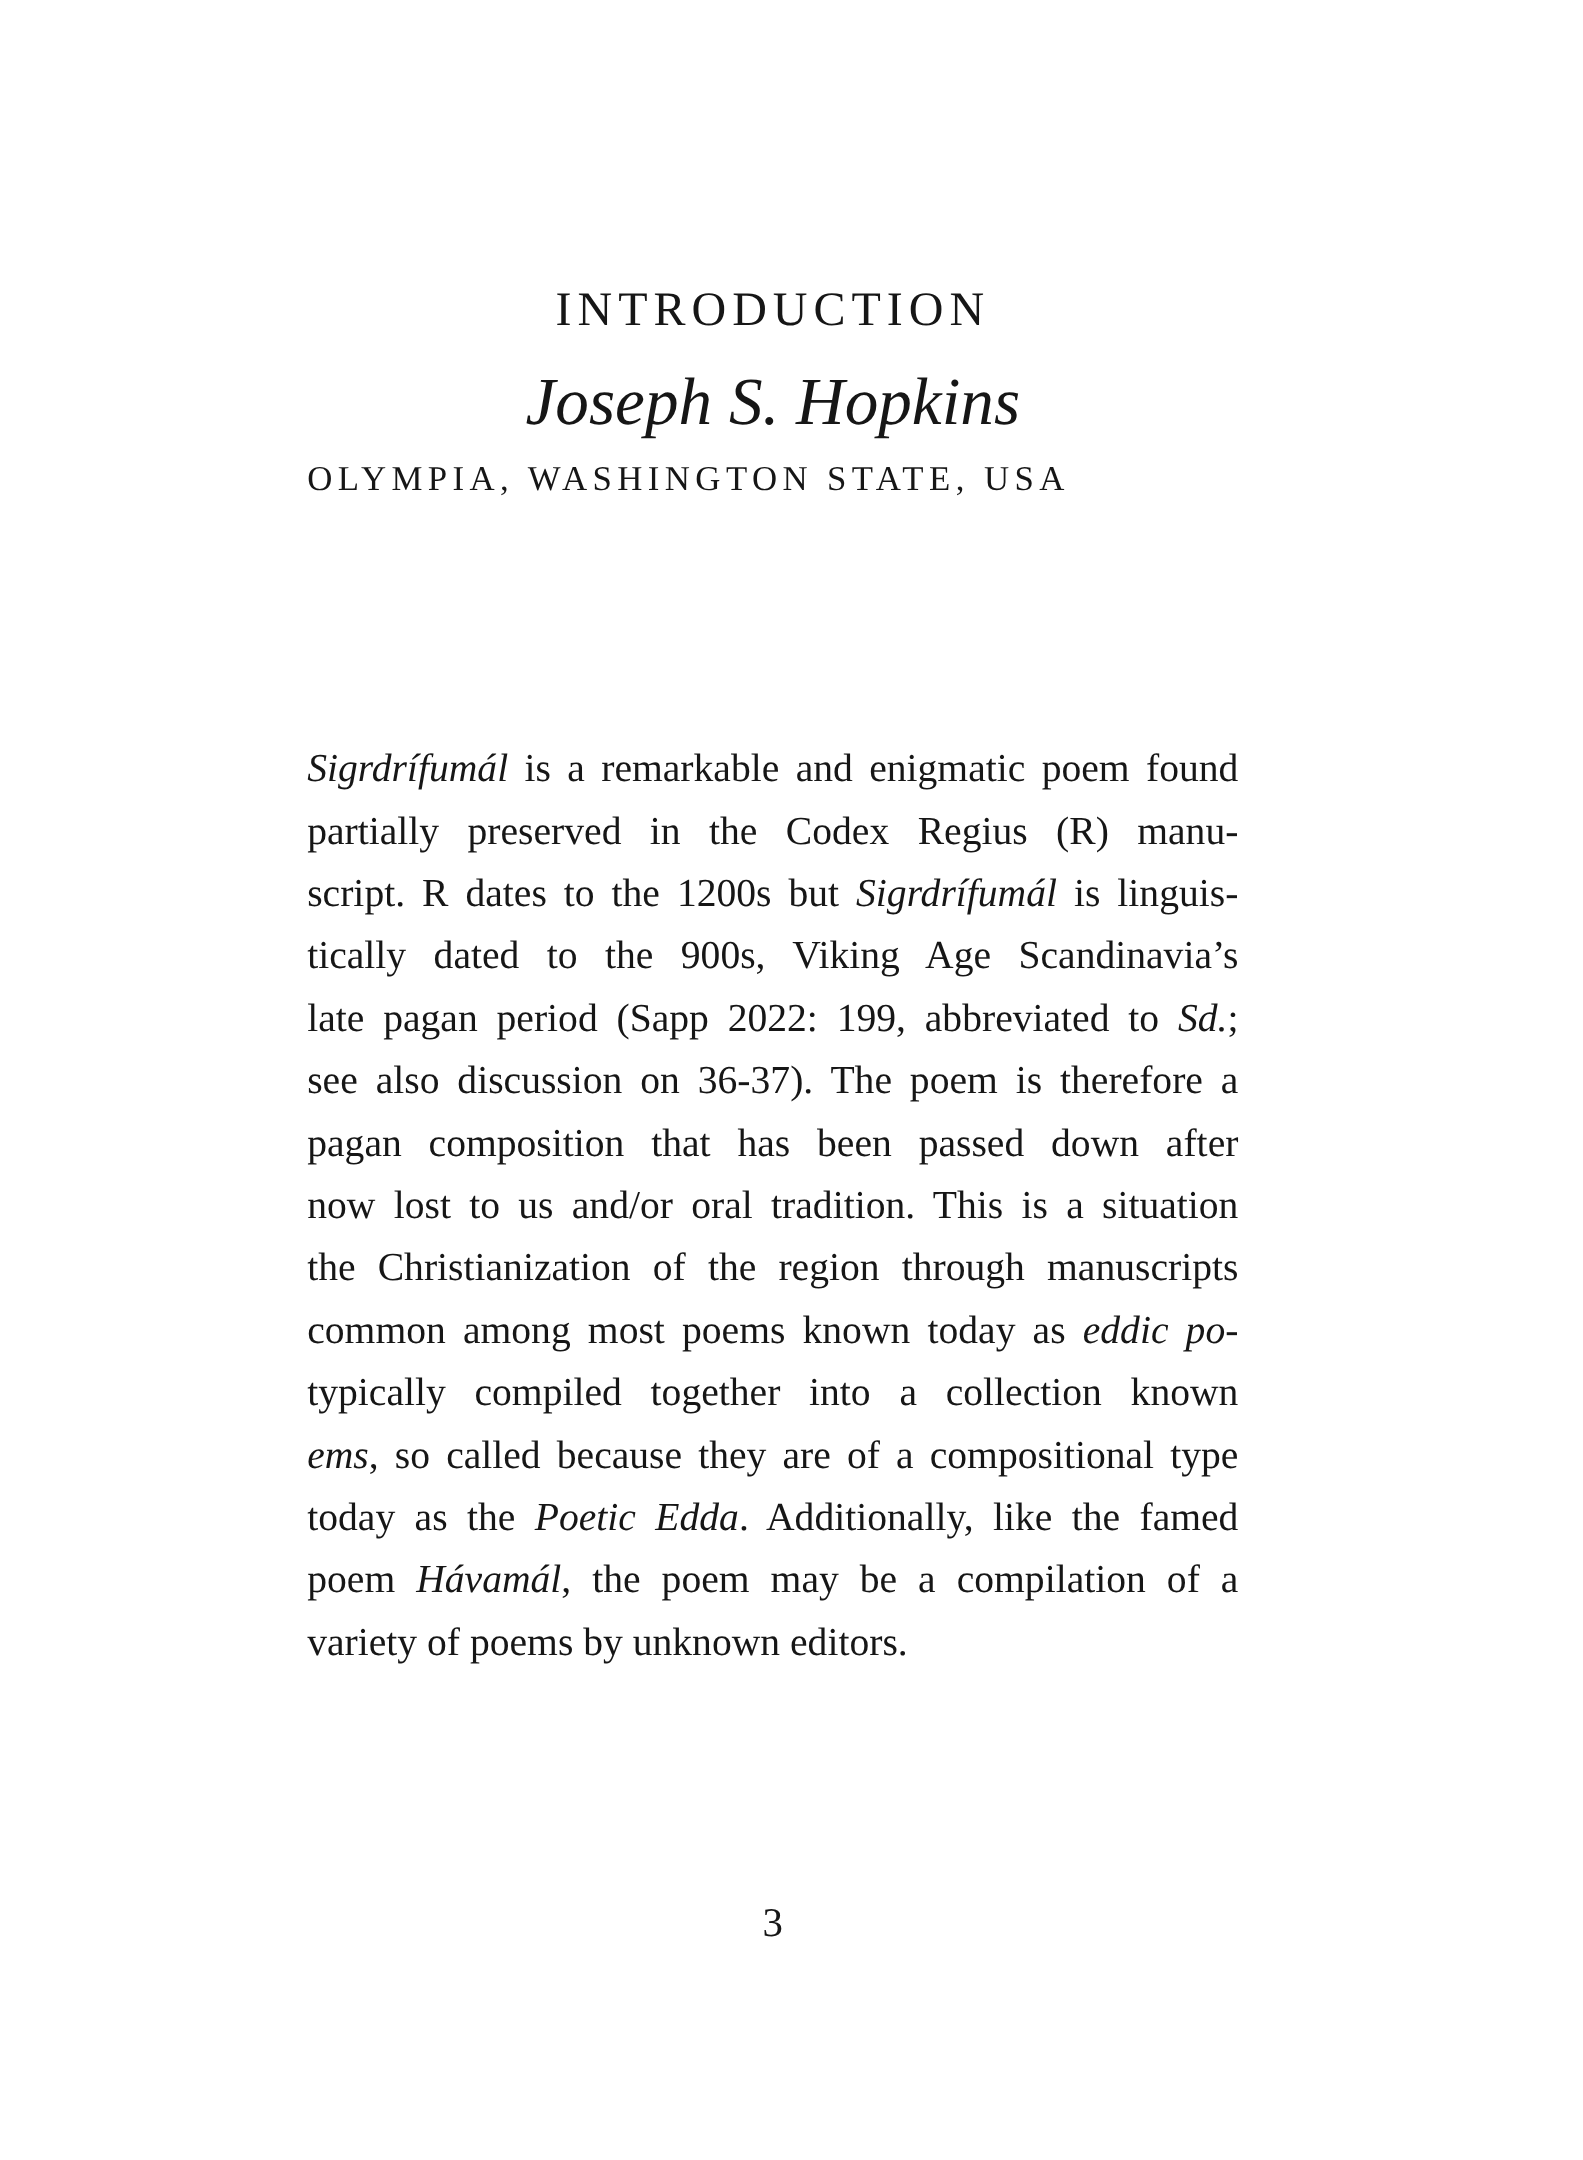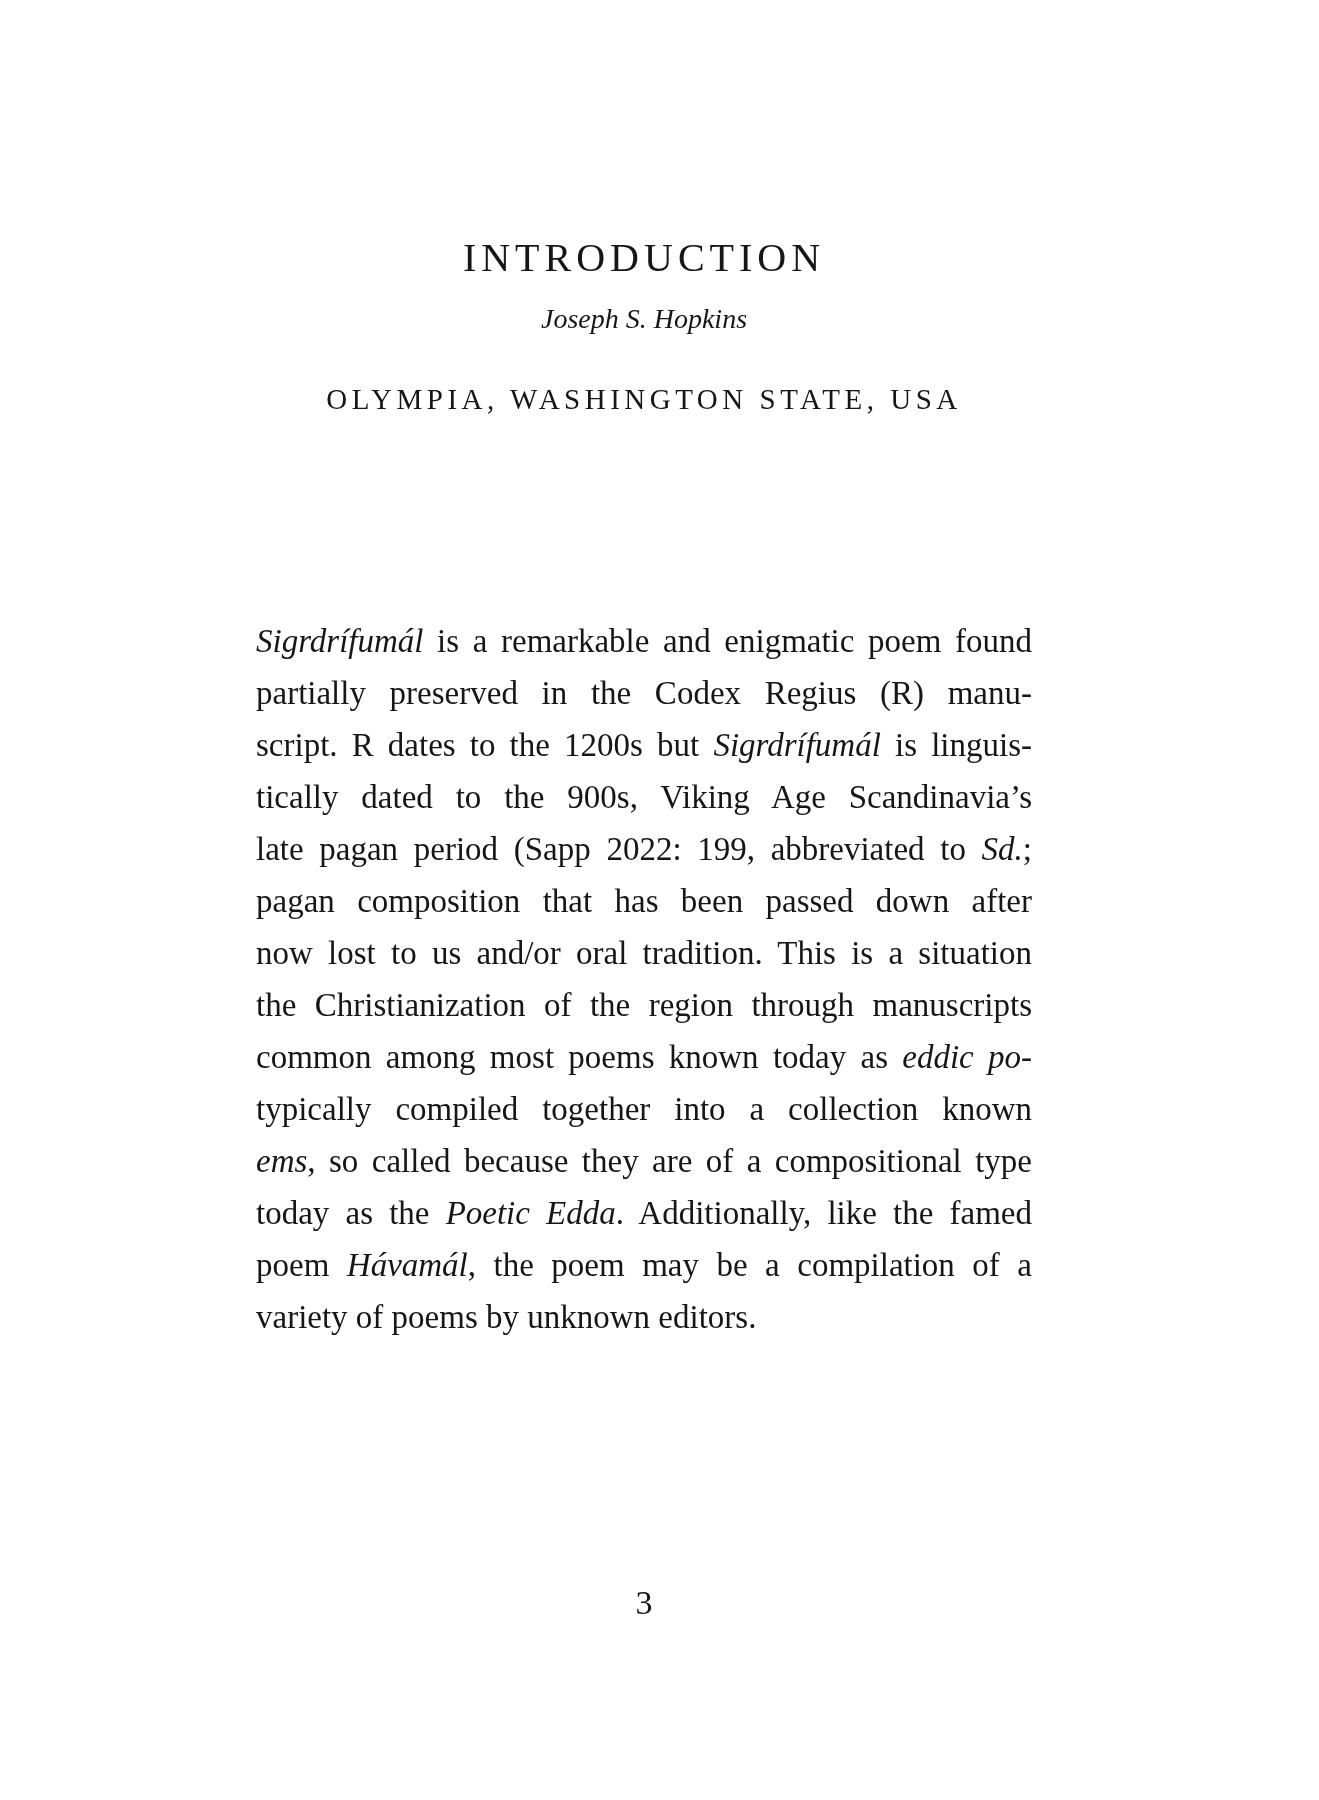--- a/index.html
+++ b/index.html
@@ -33,29 +33,28 @@
     letter-spacing: 5px;
     line-height: 1.1;
     white-space: nowrap;
   }
   .author {
     position: absolute;
     top: 303px;
     width: 100%;
     text-align: center;
     font-style: italic;
-    font-size: 28px;
+    font-size: 56px;
     line-height: 1.15;
     white-space: nowrap;
   }
   .location {
     position: absolute;
     top: 382px;
     width: 100%;
-    text-align: center;
     font-size: 29px;
     letter-spacing: 4.5px;
     line-height: 1.2;
     white-space: nowrap;
   }
   .body-text {
     position: absolute;
     top: 615px;
     width: 776px;
   }
@@ -95,20 +94,21 @@
     <div class="title">INTRODUCTION</div>
     <div class="author">Joseph S. Hopkins</div>
     <div class="location">OLYMPIA, WASHINGTON STATE, USA</div>
 
     <div class="body-text">
       <div class="line"><span class="it">Sigrdrífumál</span><span> is a remarkable and enigmatic poem found</span></div>
       <div class="line"><span>partially preserved in the Codex Regius (R) manu-</span></div>
       <div class="line"><span>script. R dates to the 1200s but </span><span class="it">Sigrdrífumál</span><span> is linguis-</span></div>
       <div class="line"><span>tically dated to the 900s, Viking Age Scandinavia’s</span></div>
       <div class="line"><span>late pagan period (Sapp 2022: 199, abbreviated to </span><span class="it">Sd.</span><span>;</span></div>
+      <div class="line"><span>see also discussion on 36-37). The poem is therefore a</span></div>
       <div class="line"><span>pagan composition that has been passed down after</span></div>
       <div class="line"><span>now lost to us and/or oral tradition. This is a situation</span></div>
       <div class="line"><span>the Christianization of the region through manuscripts</span></div>
       <div class="line"><span>common among most poems known today as </span><span class="it">eddic po-</span></div>
       <div class="line"><span>typically compiled together into a collection known</span></div>
       <div class="line"><span class="it">ems</span><span>, so called because they are of a compositional type</span></div>
       <div class="line"><span>today as the </span><span class="it">Poetic Edda</span><span>. Additionally, like the famed</span></div>
       <div class="line"><span>poem </span><span class="it">Hávamál</span><span>, the poem may be a compilation of a</span></div>
       <div class="line last"><span>variety of poems by unknown editors.</span></div>
     </div>

